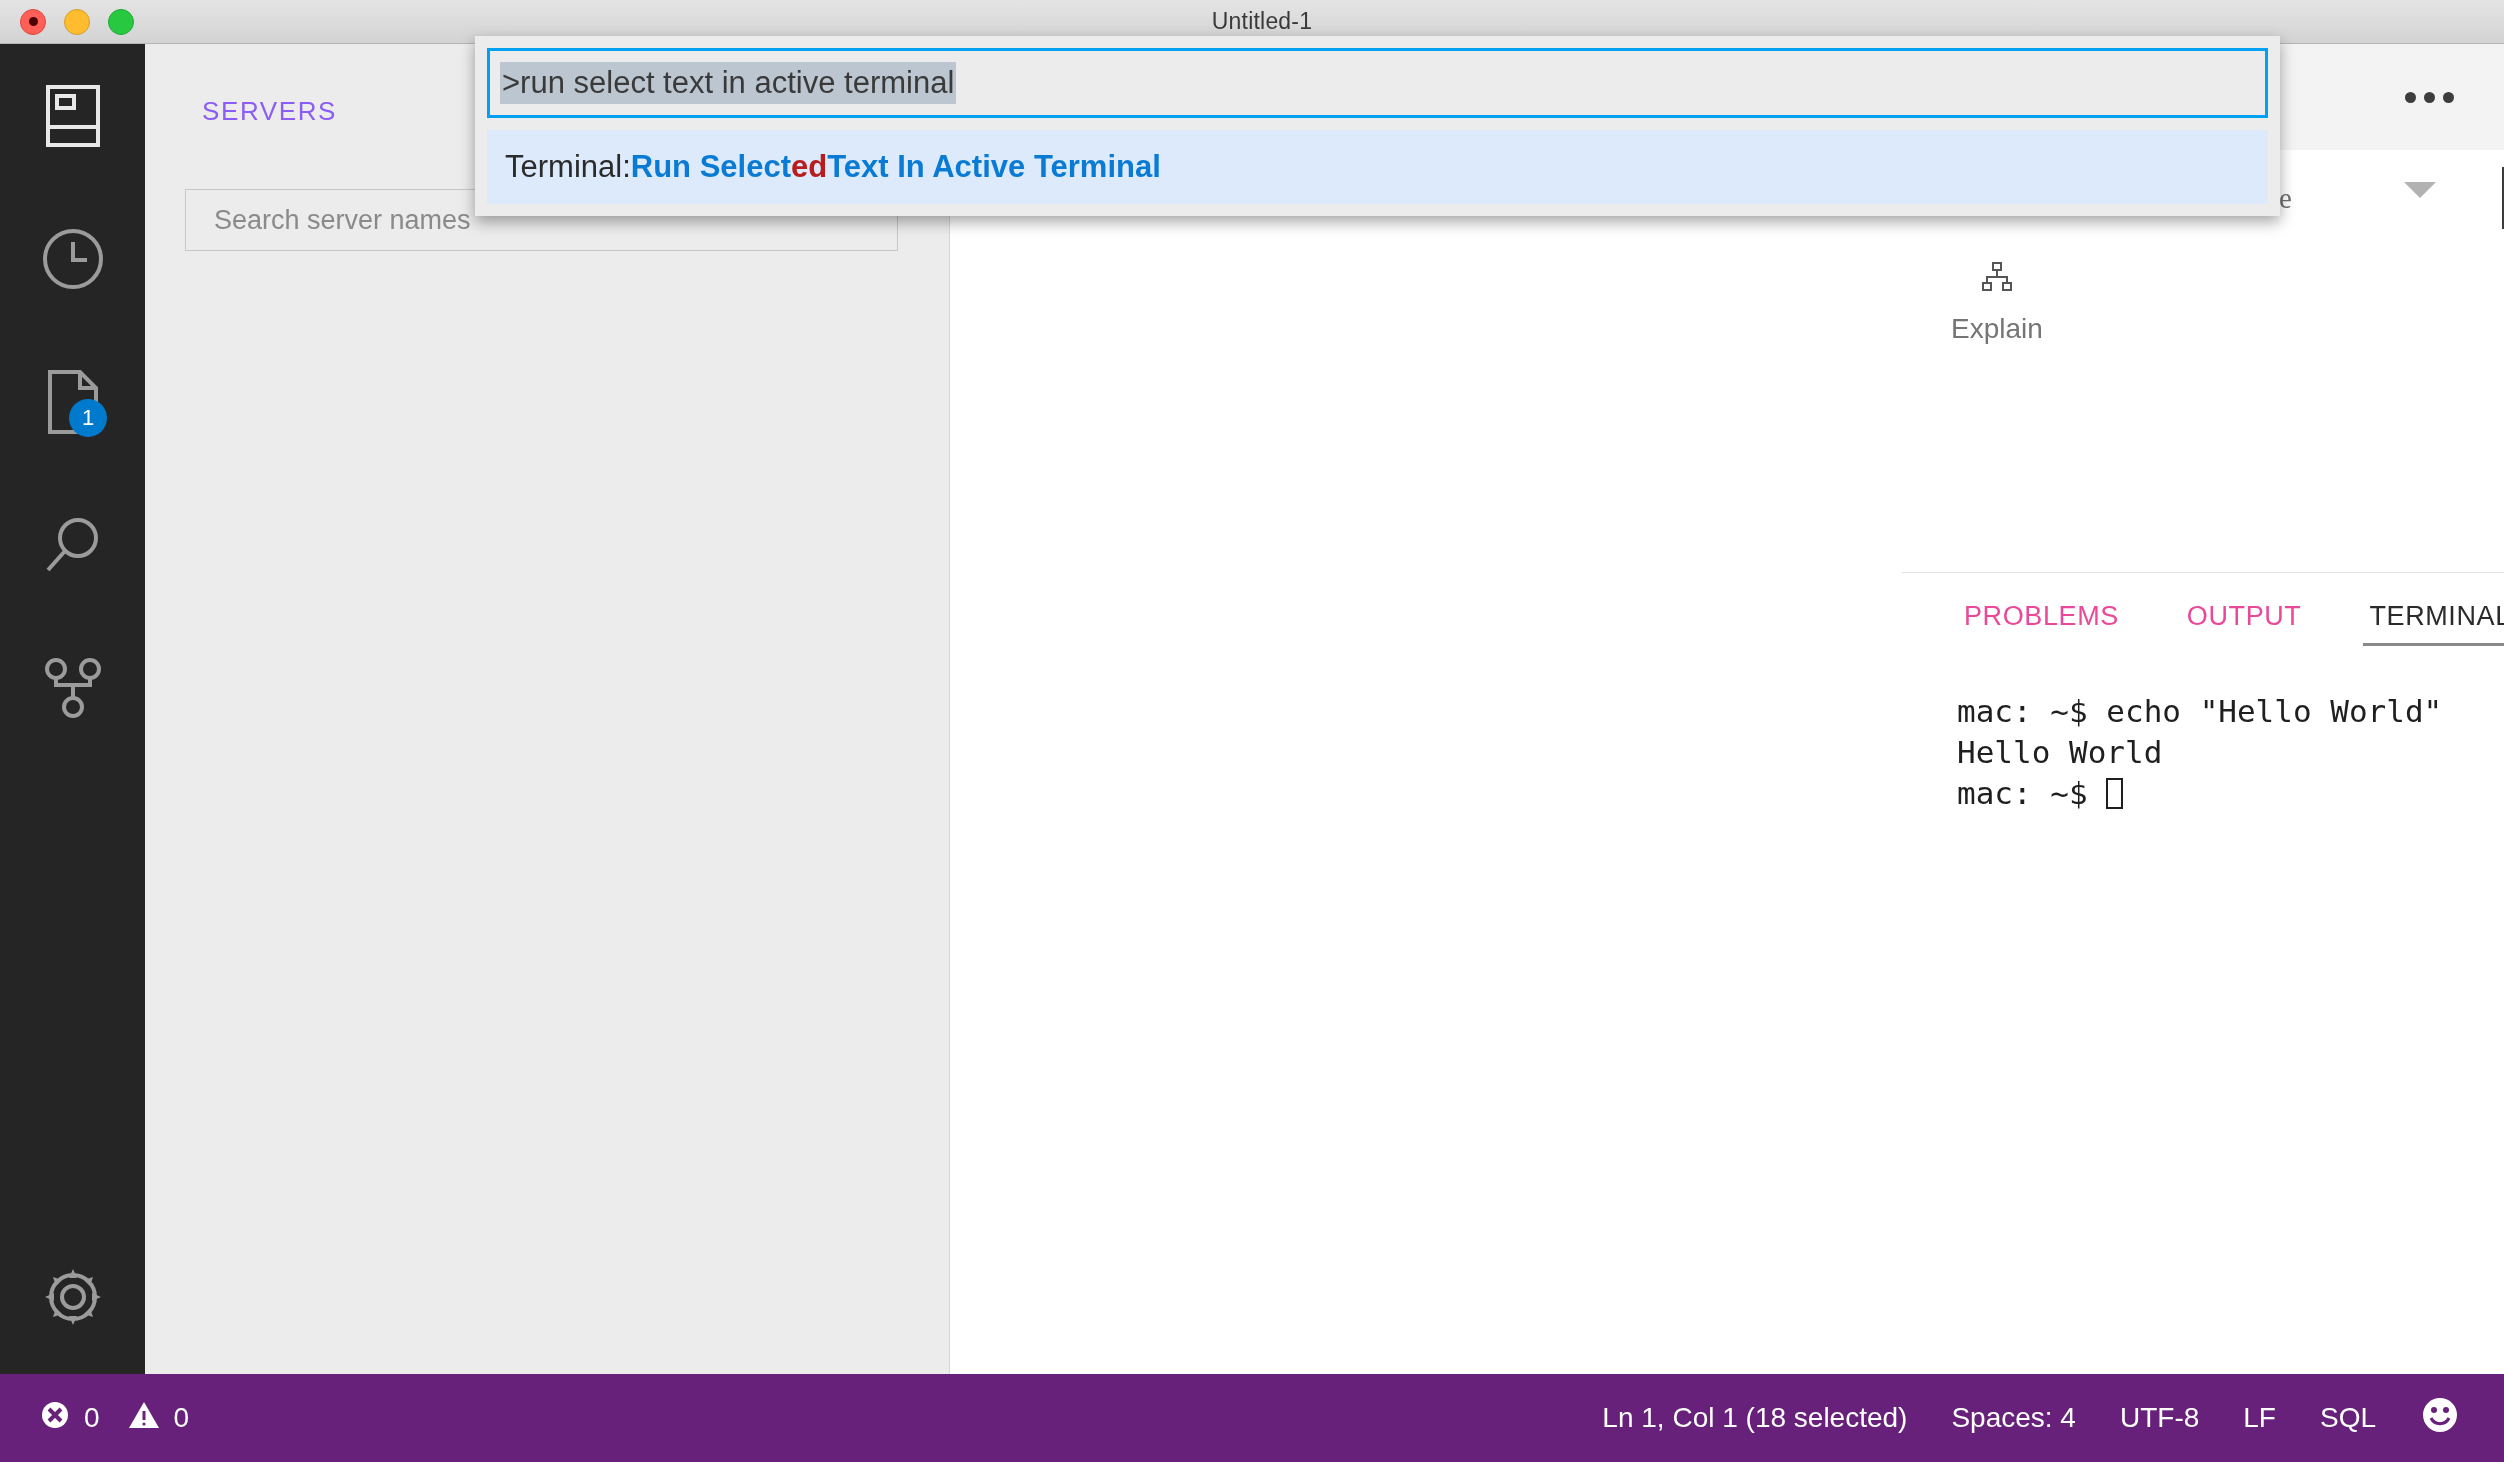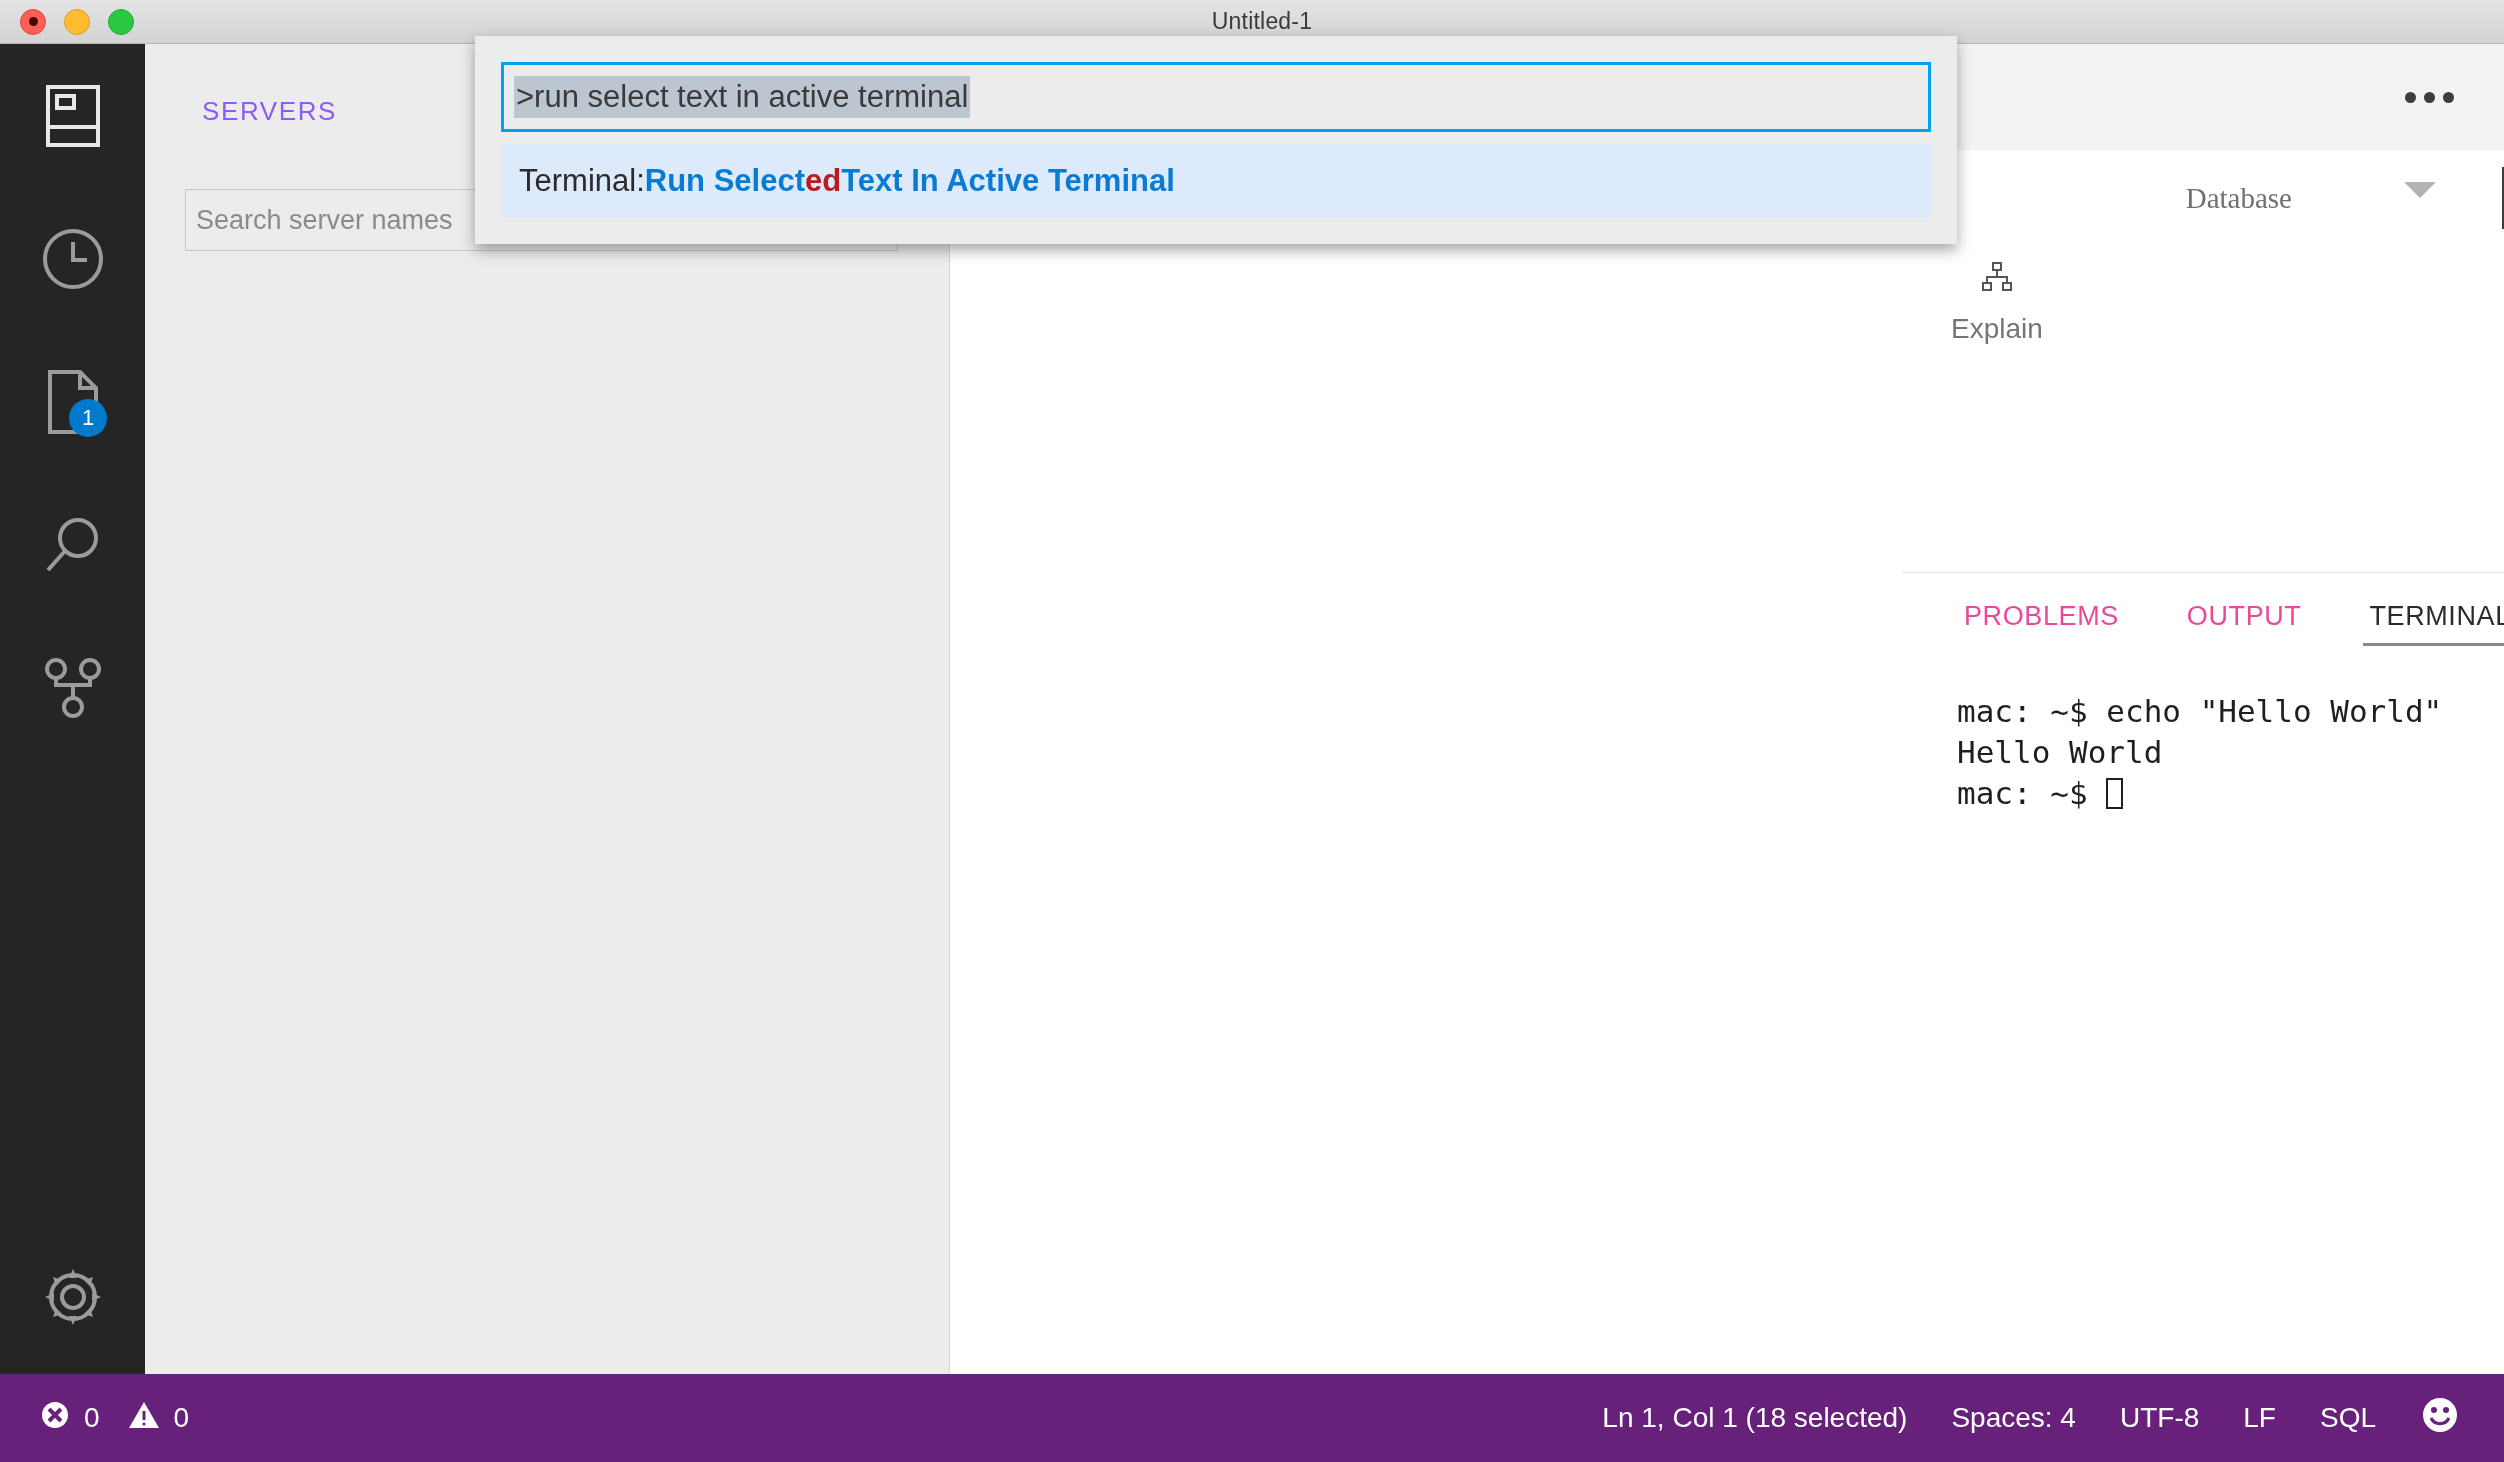--- a/index.html
+++ b/index.html
@@ -71,21 +71,21 @@
   .sidebar-title {
     position: absolute; left: 57px; top: 52px;
     font-size: 26px; color: #8b5cf6; letter-spacing: 1.6px;
   }
   .sidebar-search {
     position: absolute; left: 40px; top: 145px;
     width: 713px; height: 62px;
     background: #ececec;
     border: 1px solid #c7c7c7;
     font-size: 27px; color: #8a8a8a;
-    padding: 0 10px;
+    padding: 0 28px;
     font-family: "Liberation Sans", sans-serif;
     outline: none;
   }
   .sidebar-search::placeholder { color: #8a8a8a; }
 
   
   .editor-area {
     position: absolute; left: 951px; top: 44px;
     width: 1553px; height: 1330px;
     background: #ffffff;
@@ -185,25 +185,25 @@
     color: #ffffff; font-size: 28px;
   }
   .sb-left { display: flex; align-items: center; gap: 16px; margin-left: 30px; }
   .sb-item { display: flex; align-items: center; gap: 14px; padding: 0 10px; }
   .sb-right { margin-left: auto; display: flex; align-items: center; gap: 0; margin-right: 22px; }
   .sb-right .sb-item { padding: 0 22px; }
 
   
   .quick-widget {
     position: absolute; left: 475px; top: 36px;
-    width: 1482px;
+    width: 1805px;
     background: #ececec;
     box-shadow: 0 6px 14px rgba(0,0,0,.35);
     z-index: 50;
-    padding: 26px;
+    padding: 12px;
   }
   .quick-input-wrap {
     height: 70px;
     border: 3px solid #00a0f2;
     background: #ececec;
     display: flex; align-items: center;
     padding: 0 10px;
   }
   .quick-input-text {
     font-size: 31px; color: #3a3a3a;

